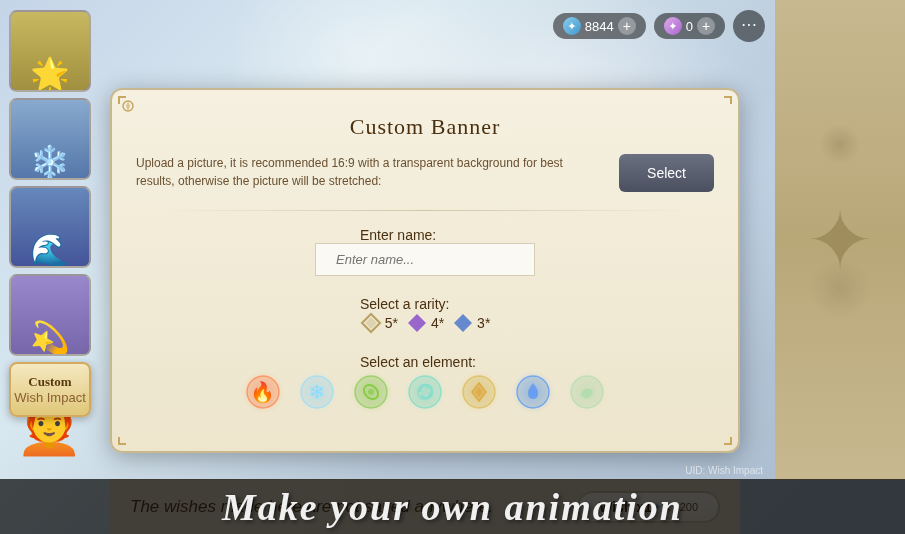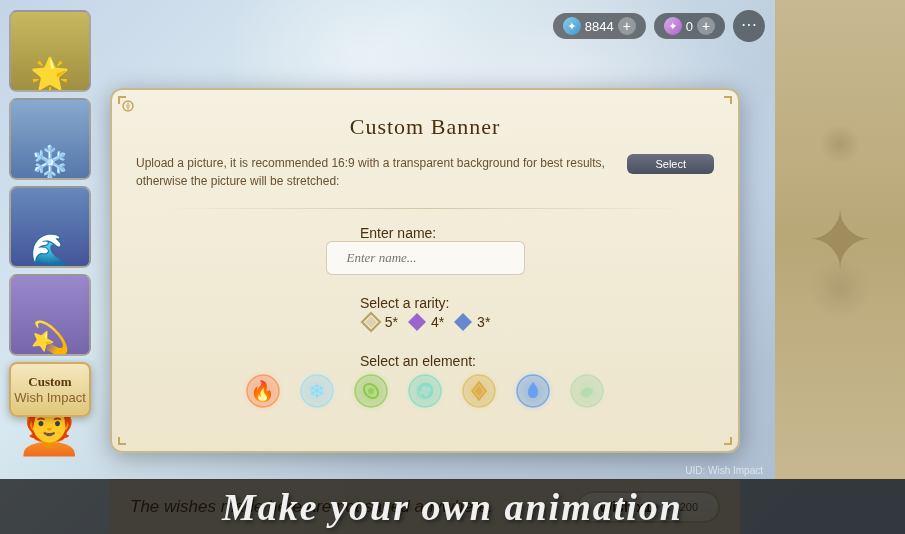--- a/index.html
+++ b/index.html
@@ -260,37 +260,37 @@
       font-family: sans-serif;
       line-height: 1.5;
       flex: 1;
     }
 
     .select-btn {
       background: linear-gradient(180deg, #6a7080 0%, #4a5060 100%);
       color: white;
       border: none;
       border-radius: 6px;
-      padding: 4px 28px;
-      font-size: 11px;
+      padding: 11px 28px;
+      font-size: 14px;
       font-family: sans-serif;
       cursor: pointer;
       margin-left: 20px;
       white-space: nowrap;
     }
 
     .name-input {
       flex: 1;
       background: rgba(255,255,255,0.7);
       border: 1px solid rgba(180,160,120,0.5);
-      border-radius: 6px;
+      border-radius: 1px;
       padding: 8px 20px;
       font-size: 13px;
       color: #aaa;
-      font-family: Liberation Serif, serif;
+      font-family: Liberation Sans, sans-serif;
       font-style: italic;
     }
 
     
     .rarity-options {
       display: flex;
       align-items: center;
       gap: 8px;
       flex: 1;
       justify-content: flex-end;

